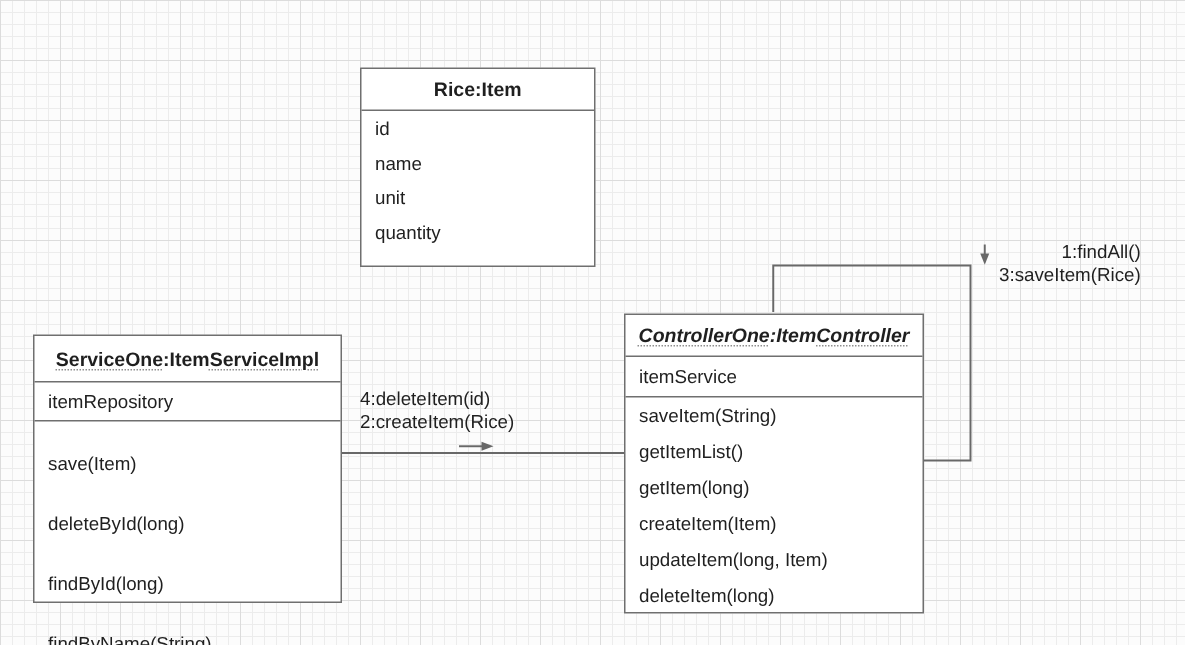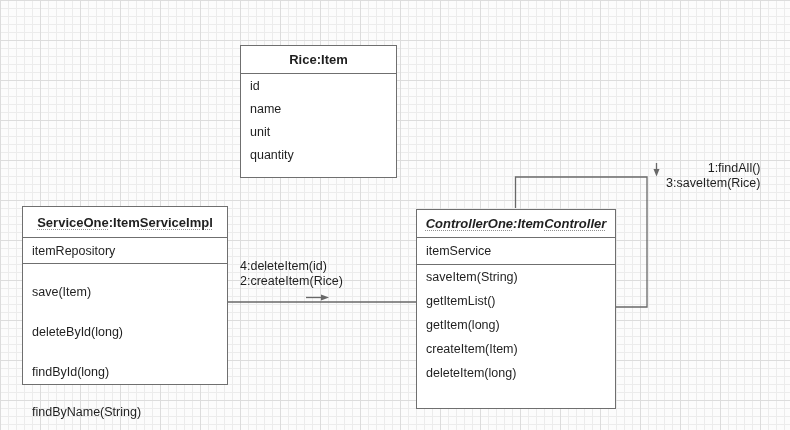--- a/index.html
+++ b/index.html
@@ -37,21 +37,21 @@
     border-bottom:1px solid var(--box-border);
   }
   .uml-row{
     display:flex; align-items:center; padding-left:9px; font-size:12.5px;
   }
   
   #box-rice{left:240px; top:17px; width:157px; height:133px;margin-top:28px;}
   #box-rice .uml-title{height:28px;}
   #box-rice .uml-row{height:23px;text-align:right;}
   
-  #box-service{left:22px; top:206px; width:206px; height:179px;}
+  #box-service{left:22px; top:223px; width:206px; height:179px;}
   #box-service .uml-title{height:31px;}
   #box-service .uml-attr{height:26px;}
   #box-service .uml-row{height:24px;margin-top:16px;}
   
   #box-controller{left:416px; top:209px; width:200px; height:200px;}
   #box-controller .uml-title{height:28px;font-style:italic;}
   #box-controller .uml-attr{height:27px;}
   #box-controller .uml-row{height:24px;}
 
   svg.edges{position:absolute; left:0; top:0; width:790px; height:430px;}
@@ -104,20 +104,21 @@
     <div class="uml-row">findAll()</div>
   </div>
 
   <div class="uml-box" id="box-controller">
     <div class="uml-title"><span class="u">ControllerOne</span><span>:Item</span><span class="u">Controller</span></div>
     <div class="uml-attr">itemService</div>
     <div class="uml-row">saveItem(String)</div>
     <div class="uml-row">getItemList()</div>
     <div class="uml-row">getItem(long)</div>
     <div class="uml-row">createItem(Item)</div>
+    <div class="uml-row">updateItem(long, Item)</div>
     <div class="uml-row">deleteItem(long)</div>
   </div>
 
   <div class="edge-label" id="label-main">
     <div>4:deleteItem(id)</div>
     <div>2:createItem(Rice)</div>
   </div>
 
   <div class="edge-label" id="label-loop">
     <div>1:findAll()</div>

